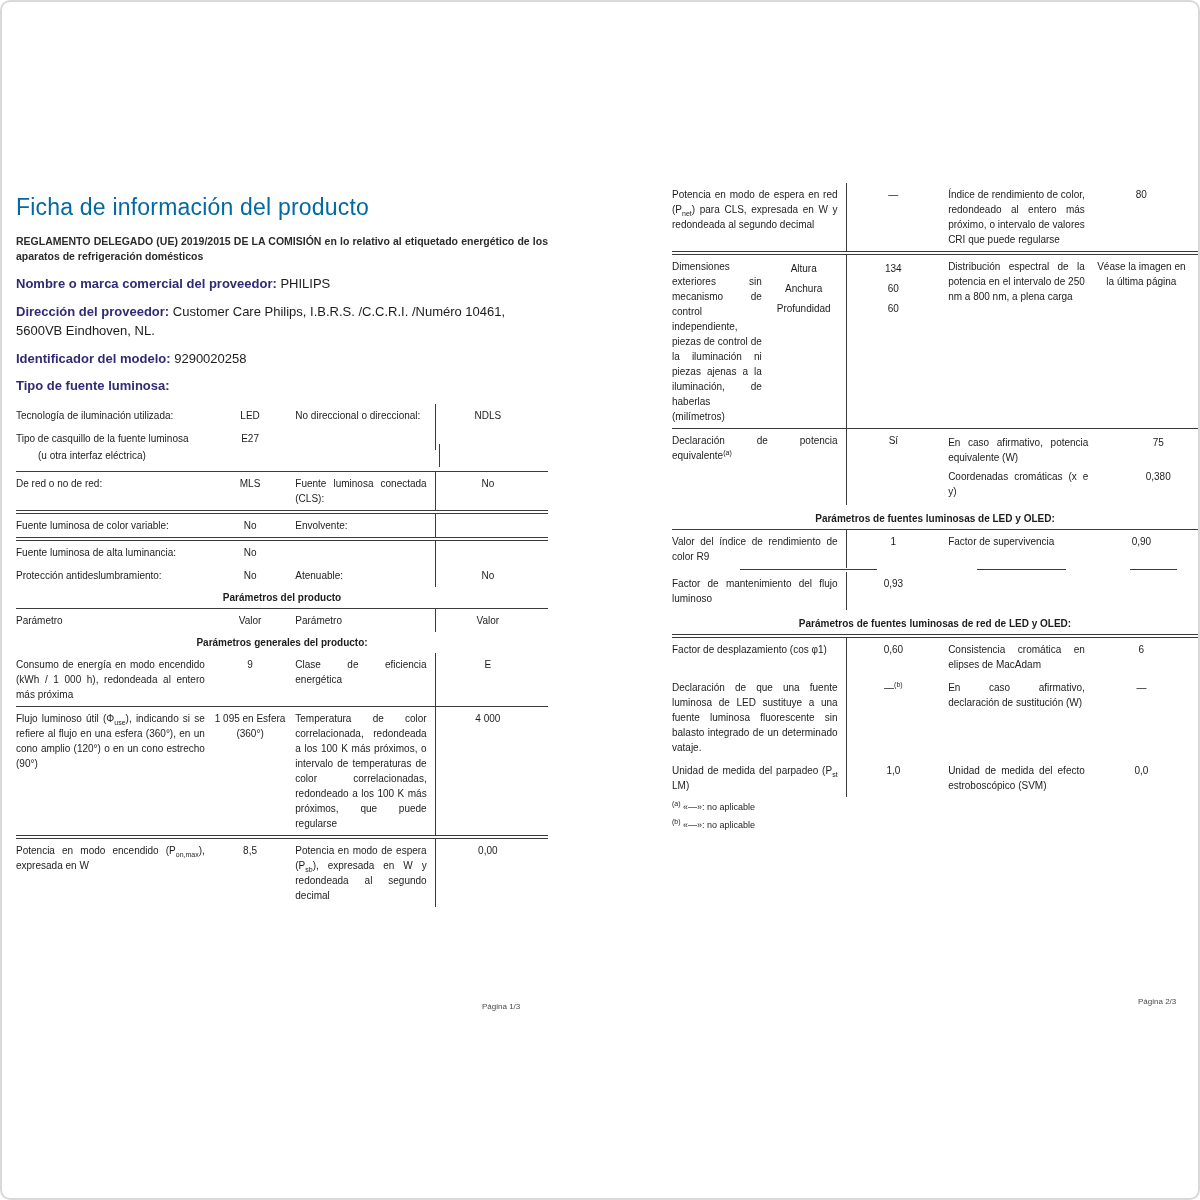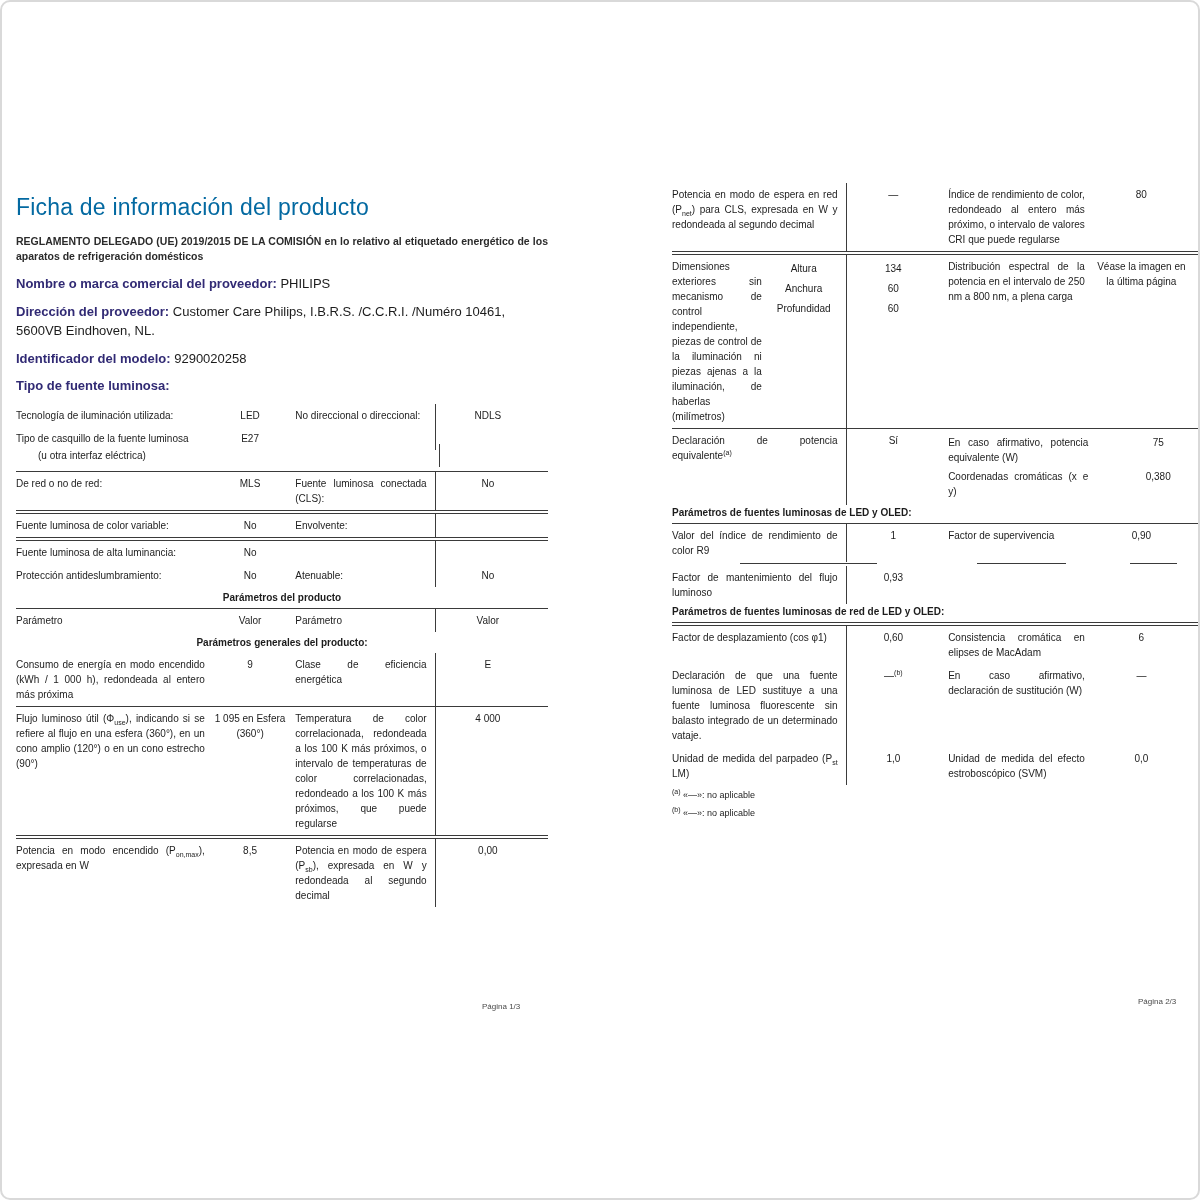--- a/index.html
+++ b/index.html
@@ -25,21 +25,21 @@
   .row>div{padding:4px 8px 4px 0;}
   .cl{text-align:justify;}
   .cv{text-align:center;padding-left:4px;}
   .vl{border-left:1px solid #3b3b3b;align-self:stretch;}
   .note{margin-top:-6px;padding-bottom:4px;margin-left:22px;}
 
   .hr{border:none;border-top:1px solid #3a3a3a;height:0;margin:0;}
   .hr2{height:2px;border-top:1px solid #3a3a3a;border-bottom:1px solid #3a3a3a;margin:0;}
 
   .sec-center{text-align:center;font-weight:bold;margin:3px 0;}
-  .sec-left{font-weight:bold;margin:0 0 3px 0;text-align:left;}
+  .sec-left{font-weight:bold;margin:6px 0 3px 0;text-align:center;}
 
   sub{font-size:7px;line-height:0;}
   .supm{font-size:7px;vertical-align:super;line-height:0;}
 
   .dimlist div{line-height:2.0;text-align:center;}
   .subrow{display:grid;grid-template-columns:58% 42%;align-items:start;gap:19px;}
   .subrow>div{padding:2px 0;}
   .subrow .cv{text-align:center;}
 
   .partial{display:flex;height:2px;margin:1px 0;}

